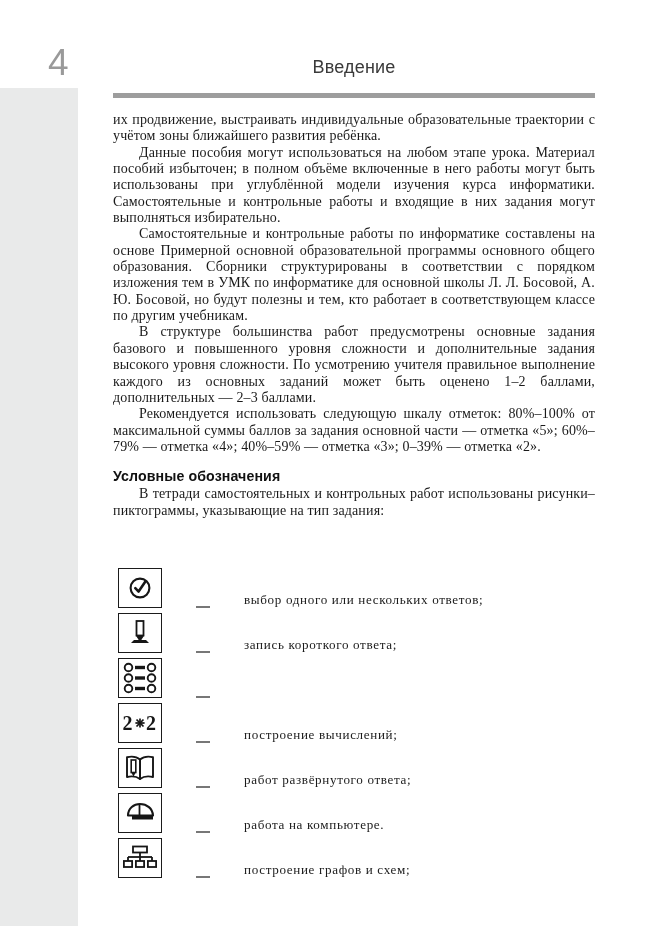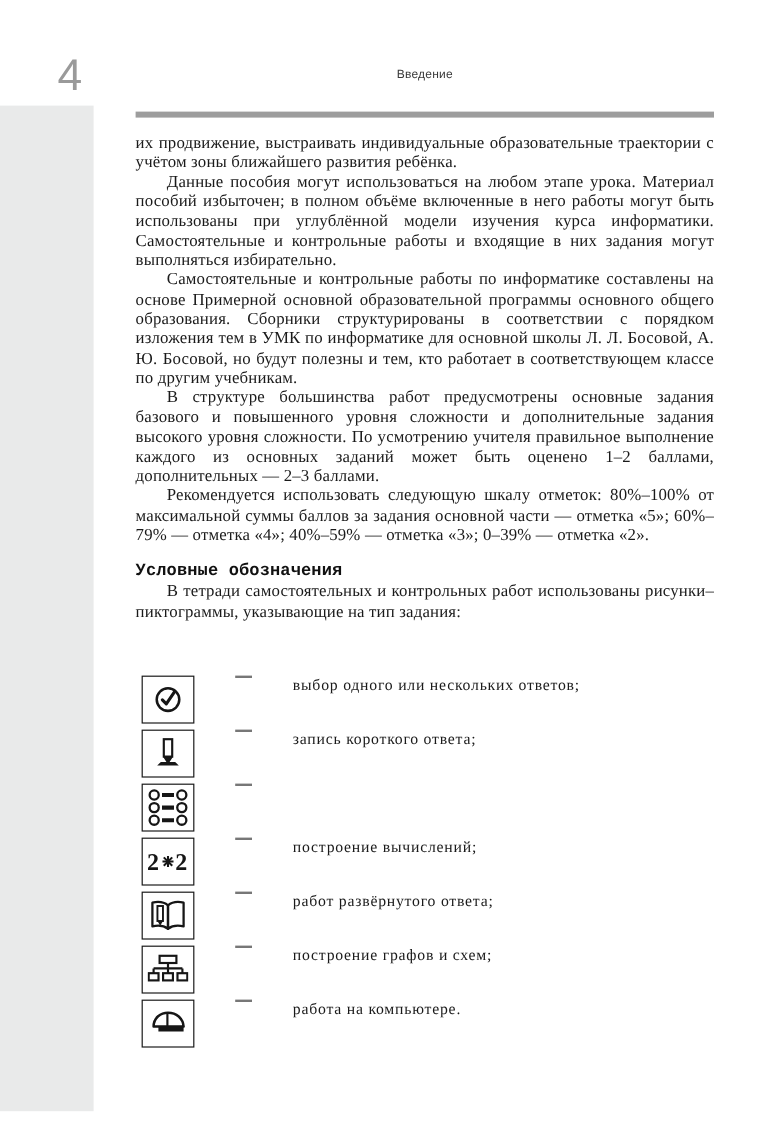--- a/index.html
+++ b/index.html
@@ -44,21 +44,21 @@
     color: #9a9a9a;
     letter-spacing: 0.5px;
   }
   .head-title {
     position: absolute;
     left: 113px;
     top: 9px;
     width: 482px;
     text-align: center;
     font-family: "Liberation Sans", "DejaVu Sans", sans-serif;
-    font-size: 10px;
+    font-size: 18px;
     color: #3a3a3a;
     letter-spacing: 0.2px;
   }
   .head-rule {
     position: absolute;
     left: 113px;
     top: 45px;
     width: 482px;
     height: 5px;
     background: #9d9d9d;
@@ -78,37 +78,37 @@
     text-align: justify;
     text-align-last: left;
     text-indent: 26px;
     hyphens: manual;
     letter-spacing: 0.01em;
   }
   p.body.noindent { text-indent: 0; }
 
   h2.section-title {
     margin: 13px 0 2px 0;
-    font-family: Liberation Mono, monospace;
+    font-family: Liberation Sans, sans-serif;
     font-size: 14.2px;
     font-weight: bold;
     color: #111;
     letter-spacing: 0.1px;
   }
 
   
   .legend {
     position: absolute;
     left: 113px;
     top: 563px;
     width: 482px;
   }
   .legend-row {
     display: flex;
-    align-items: flex-start;
+    align-items: flex-end;
     height: 45px;
     gap: 12px;
   }
   .legend-icon {
     width: 44px;
     height: 40px;
     border: 1.6px solid #1b1b1b;
     box-sizing: border-box;
     background: #fff;
     flex: 0 0 auto;
@@ -227,41 +227,41 @@
         <rect x="8.2" y="7" width="4.6" height="12.5" fill="none" stroke="#161616" stroke-width="1.6"></rect>
         <path d="M8.2 19.5 L10.5 23.5 L12.8 19.5 Z" fill="#161616"></path>
       </svg>
     </div>
     <div class="legend-dash"></div>
     <div class="legend-label">работ развёрнутого ответа;</div>
   </div>
 
   <div class="legend-row">
     <div class="legend-icon">
+      <svg width="34" height="26" viewBox="0 0 34 26">
+        <path d="M5 15.5 C5 8 11 4 17 4 C24 4 29.5 8.5 30 15.5 Z" fill="none" stroke="#161616" stroke-width="2.1" stroke-linejoin="round"></path>
+        <line x1="16.5" y1="4.2" x2="16.5" y2="15.5" stroke="#161616" stroke-width="1.8"></line>
+        <path d="M9 15.5 L30 15.5 L30 19.5 L9 19.5 Z" fill="#161616"></path>
+      </svg>
+    </div>
+    <div class="legend-dash"></div>
+    <div class="legend-label">работа на компьютере.</div>
+  </div>
+
+  <div class="legend-row">
+    <div class="legend-icon">
       <svg width="34" height="28" viewBox="0 0 34 28">
         <rect x="10" y="2.5" width="14" height="6" fill="none" stroke="#161616" stroke-width="1.8"></rect>
         <line x1="17" y1="8.5" x2="17" y2="13" stroke="#161616" stroke-width="1.8"></line>
         <line x1="5" y1="13" x2="29" y2="13" stroke="#161616" stroke-width="1.8"></line>
         <line x1="5" y1="13" x2="5" y2="17" stroke="#161616" stroke-width="1.8"></line>
         <line x1="17" y1="13" x2="17" y2="17" stroke="#161616" stroke-width="1.8"></line>
         <line x1="29" y1="13" x2="29" y2="17" stroke="#161616" stroke-width="1.8"></line>
         <rect x="0.9" y="17" width="8.2" height="6" fill="none" stroke="#161616" stroke-width="1.8"></rect>
         <rect x="12.9" y="17" width="8.2" height="6" fill="none" stroke="#161616" stroke-width="1.8"></rect>
         <rect x="24.9" y="17" width="8.2" height="6" fill="none" stroke="#161616" stroke-width="1.8"></rect>
       </svg>
     </div>
     <div class="legend-dash"></div>
     <div class="legend-label">построение графов и схем;</div>
   </div>
 
-  <div class="legend-row">
-    <div class="legend-icon">
-      <svg width="34" height="26" viewBox="0 0 34 26">
-        <path d="M5 15.5 C5 8 11 4 17 4 C24 4 29.5 8.5 30 15.5 Z" fill="none" stroke="#161616" stroke-width="2.1" stroke-linejoin="round"></path>
-        <line x1="16.5" y1="4.2" x2="16.5" y2="15.5" stroke="#161616" stroke-width="1.8"></line>
-        <path d="M9 15.5 L30 15.5 L30 19.5 L9 19.5 Z" fill="#161616"></path>
-      </svg>
-    </div>
-    <div class="legend-dash"></div>
-    <div class="legend-label">работа на компьютере.</div>
-  </div>
-
 </div>
 
 </body></html>

